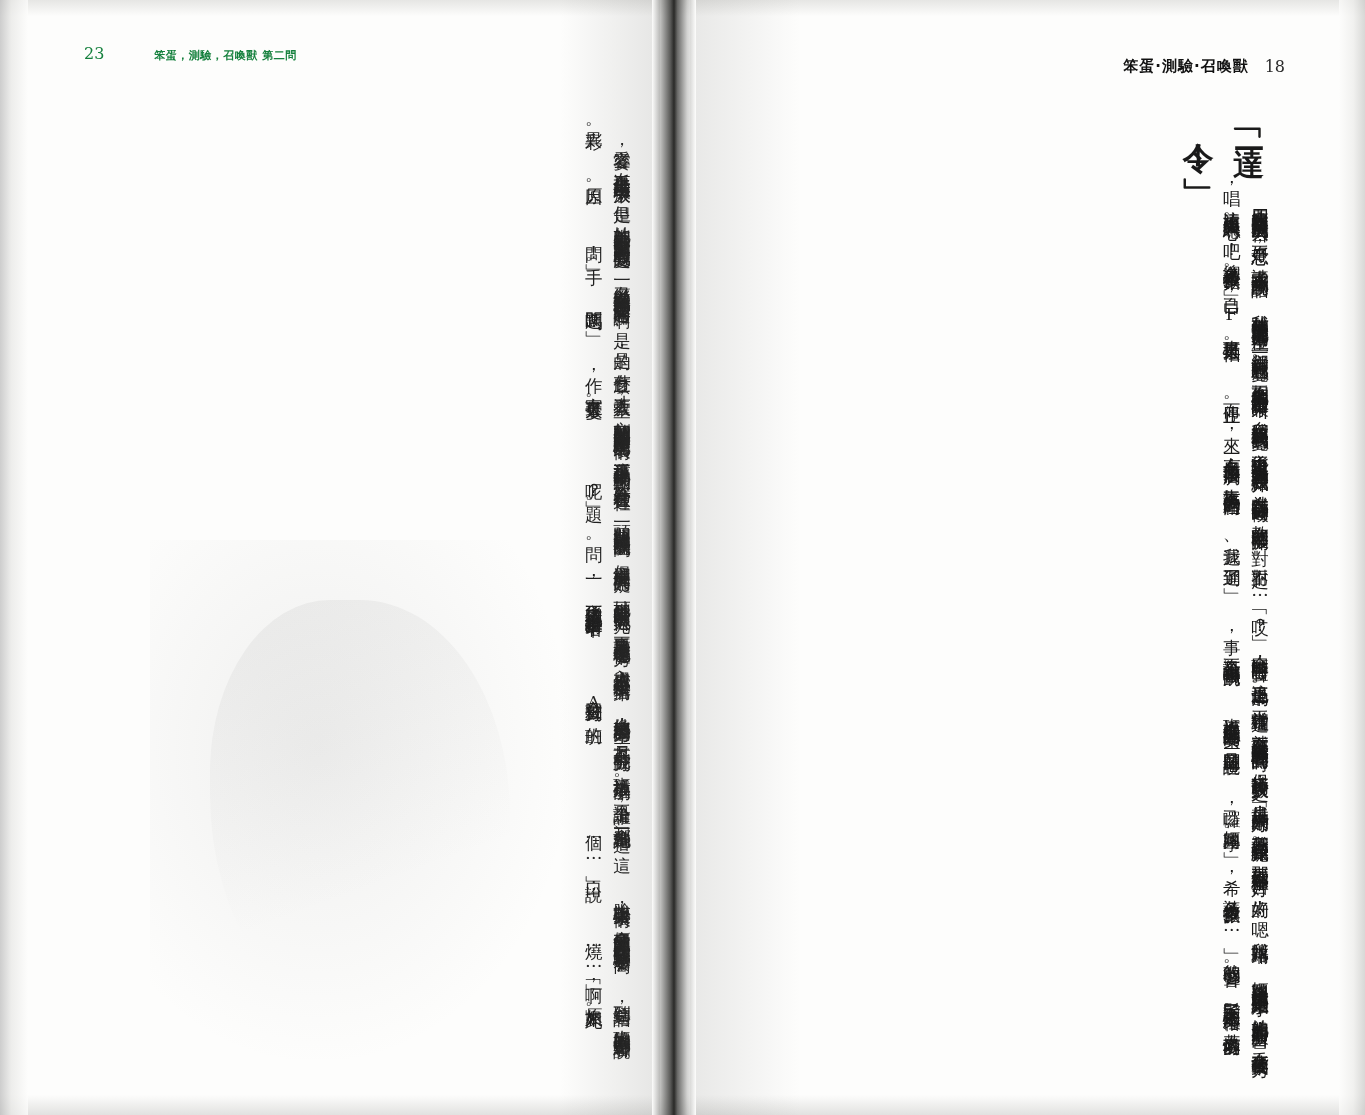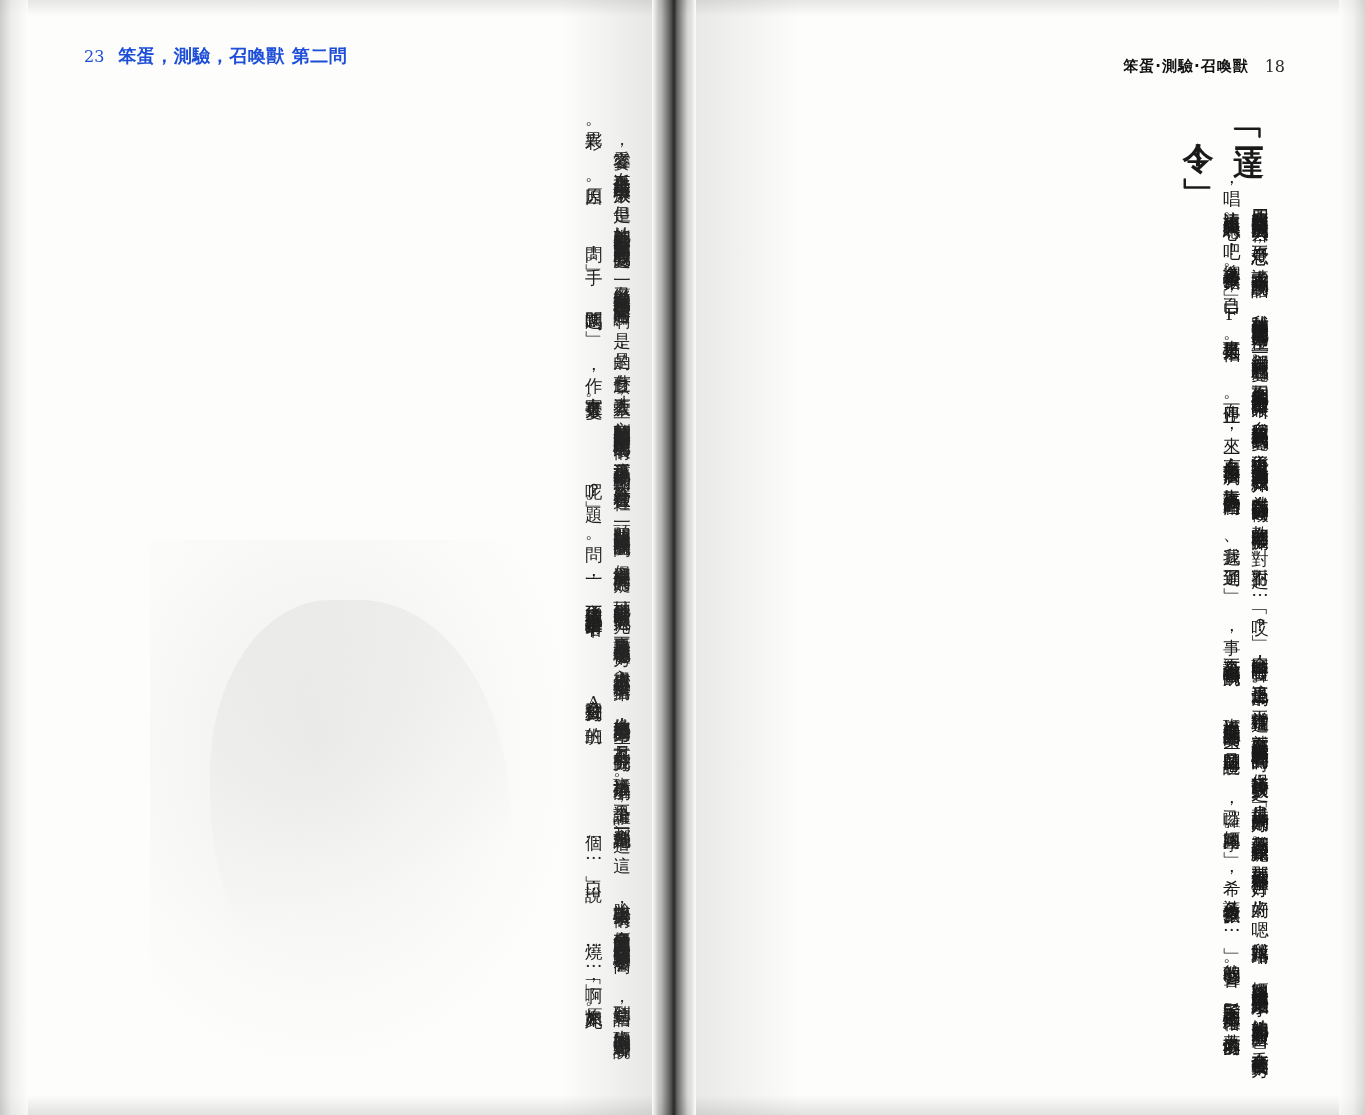--- a/index.html
+++ b/index.html
@@ -97,31 +97,32 @@
 
   
   .header-left {
     position: absolute;
     left: 84px; top: 44px;
     display: flex;
     align-items: baseline;
     gap: 14px;
     font-family: "DejaVu Sans", "Liberation Sans", sans-serif;
     font-size: 14px;
-    color: #1d4ed8;
+    color: #15803d;
     white-space: nowrap;
   }
   .header-left .pagenum {
     font-size: 16px;
     font-family: "DejaVu Serif", "Liberation Serif", serif;
   }
   .header-left .title {
-    font-size: 18px;
+    font-size: 11px;
     letter-spacing: .5px;
     font-weight: 600;
+    margin-left: 36px;
   }
   .header-right {
     position: absolute;
     right: 80px; top: 57px;
     display: flex;
     align-items: center;
     gap: 16px;
     white-space: nowrap;
   }
   .header-right .brand {

